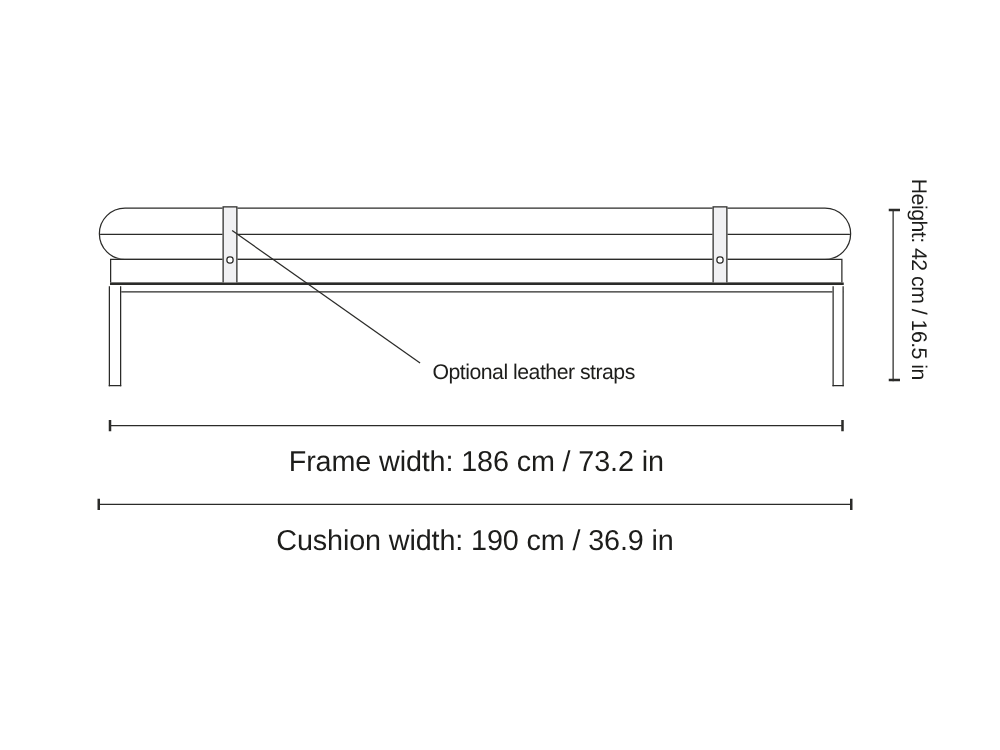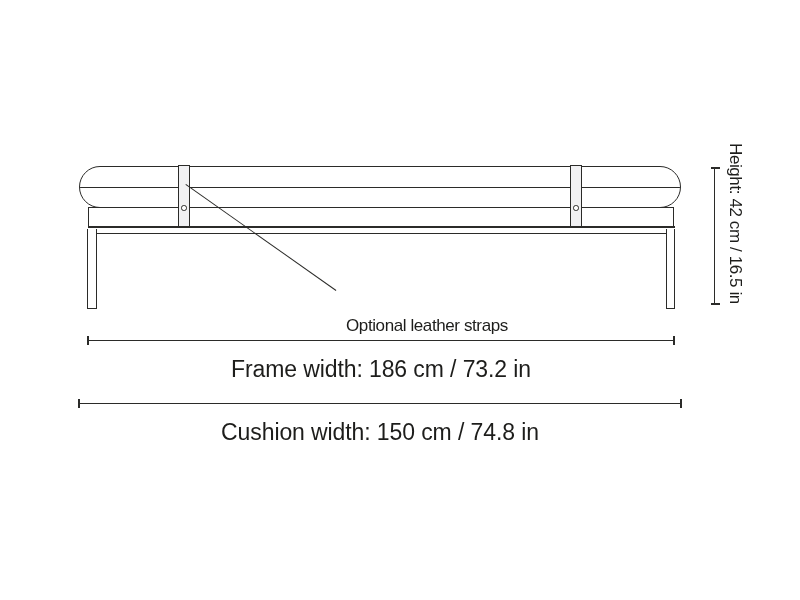--- a/index.html
+++ b/index.html
@@ -41,21 +41,21 @@
   .leg.right{left:665.5px;}
 
   
   .leader{
     left:186px;top:183.5px;width:184px;height:0;
     border-top:1.4px solid var(--line);
     transform-origin:0 0;transform:rotate(35.2deg);
   }
   .annotation{
     left:346px;top:289px;font-size:17px;letter-spacing:-0.4px;
-    line-height:1.1;white-space:nowrap;color:var(--text);margin-top:28px;
+    line-height:1.1;white-space:nowrap;color:var(--text);
   }
 
   
   .dim-line-h{height:0;border-top:1.4px solid var(--line);}
   .dim-line-v{width:0;border-left:1.4px solid var(--line);}
   .tick-v{width:2px;height:9px;background:var(--line);}
   .tick-h{width:9px;height:2px;background:var(--line);}
   .dim-label{font-size:23px;line-height:1.1;letter-spacing:-0.1px;color:var(--text);white-space:nowrap;}
   .dim-label.centered{text-align:center;}
 
@@ -109,21 +109,21 @@
     <div class="abs dim-line-h frame-dim-line"></div>
     <div class="abs tick-v frame-tick-l"></div>
     <div class="abs tick-v frame-tick-r"></div>
     <div class="abs dim-label centered frame-label">Frame width: 186 cm / 73.2 in</div>
   </div>
 
   <div>
     <div class="abs dim-line-h cushion-dim-line"></div>
     <div class="abs tick-v cushion-tick-l"></div>
     <div class="abs tick-v cushion-tick-r"></div>
-    <div class="abs dim-label centered cushion-label">Cushion width: 150 cm / 74.8 in</div>
+    <div class="abs dim-label centered cushion-label">Cushion width: 190 cm / 36.9 in</div>
   </div>
 
   <div>
     <div class="abs dim-line-v height-dim-line"></div>
     <div class="abs tick-h height-tick-t"></div>
     <div class="abs tick-h height-tick-b"></div>
     <div class="abs dim-label height-label">Height: 42 cm / 16.5 in</div>
   </div>
 
 </div>

